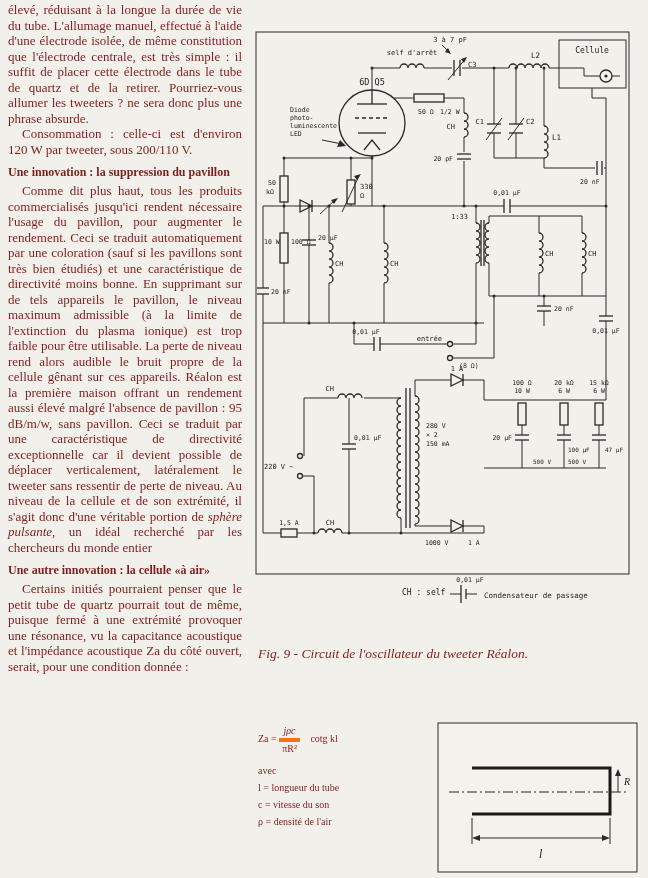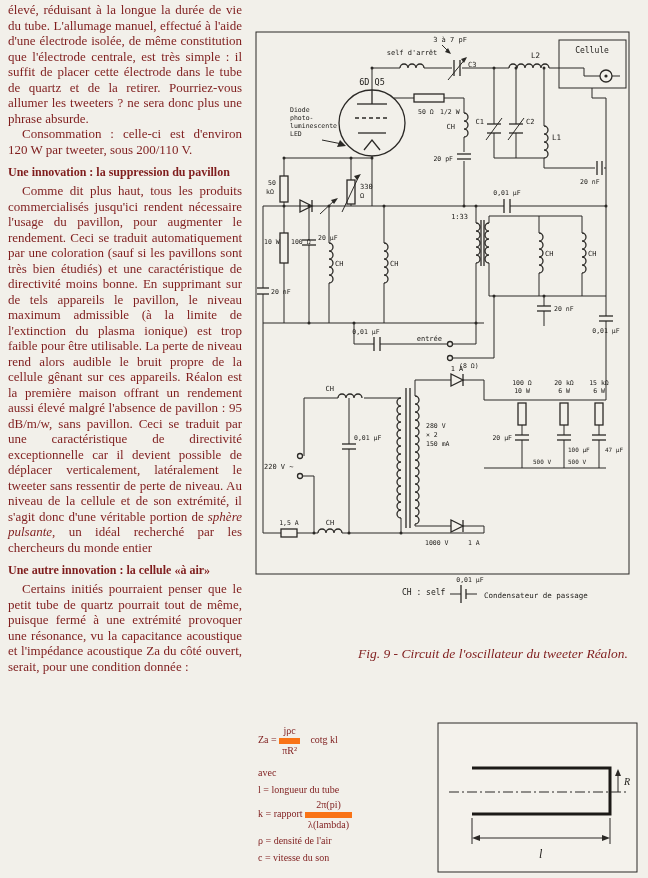--- a/index.html
+++ b/index.html
@@ -11,29 +11,29 @@
   }
   .col {
     position:absolute; left:8px; top:2px; width:234px;
     font-size:13px; line-height:15.5px; text-align:justify;
   }
   .col p { margin:0; }
   .col p.ind { text-indent:14px; }
   .col h3 { font-size:12px; line-height:15px; margin:8px 0 3px 0; text-align:left; }
   .caption {
     position:absolute; left:258px; top:646px; width:370px;
-    font-style:italic; font-size:13.5px;text-align:right;
+    font-style:italic; font-size:13.5px;
   }
   .formula {
     position:absolute; left:258px; top:724px; width:180px;
     font-size:10px; line-height:17px;
   }
   .formula .row1 { margin-bottom:6px; }
   .frac { display:inline-block; vertical-align:middle; text-align:center; line-height:14px; }
-  .frac .fn { display:block; border-bottom:6px solid #f97316; padding:0 3px; }
+  .frac .fn { display:block; border-bottom:4px solid #f97316; padding:0 3px;font-style:italic; }
   .frac .fd { display:block; padding:0 3px; }
   .circuit-wrap { position:absolute; left:254px; top:28px; width:380px; height:600px; }
   .diagram {
     position:absolute; left:437px; top:722px; width:202px; height:152px;
     background:#f4f2ec;
   }
   svg text { font-family:"DejaVu Sans Mono", monospace; fill:#1c1a17; }
   .w  { stroke:#2b2926; stroke-width:1; fill:none; }
   .cp { stroke:#2b2926; stroke-width:1.3; fill:none; }
   .fill { fill:#2b2926; stroke:none; }
@@ -359,26 +359,22 @@
   <div class="caption">Fig. 9 - Circuit de l'oscillateur du tweeter Réalon.</div>
 
   <div class="formula">
     <div class="row1">
       <span>Za =</span>
       <span class="frac"><span class="fn">jρc</span><span class="fd">πR²</span></span>
       <span style="margin-left:8px">cotg kl</span>
     </div>
     <div>avec</div>
     <div>l = longueur du tube</div>
-    <div>
-      <span>k = rapport</span>
-      <span class="frac"><span class="fn">2π(pi)</span><span class="fd">λ(lambda)</span></span>
-    </div>
+    <div>c = vitesse du son</div>
     <div>ρ = densité de l'air</div>
-    <div>c = vitesse du son</div>
   </div>
 
   <div class="diagram">
     <svg viewBox="0 0 202 152" width="202" height="152">
       <rect class="w" x="1" y="1" width="199" height="149"></rect>
       <path class="thick" d="M35 46 L173 46 L173 92 L35 92"></path>
       <line class="w" x1="12" y1="70" x2="192" y2="70" stroke-dasharray="10 3 2 3"></line>
       <g>
         <line class="w" x1="181" y1="70" x2="181" y2="51"></line>
         <polygon class="fill" points="181,47 178,54 184,54"></polygon>

